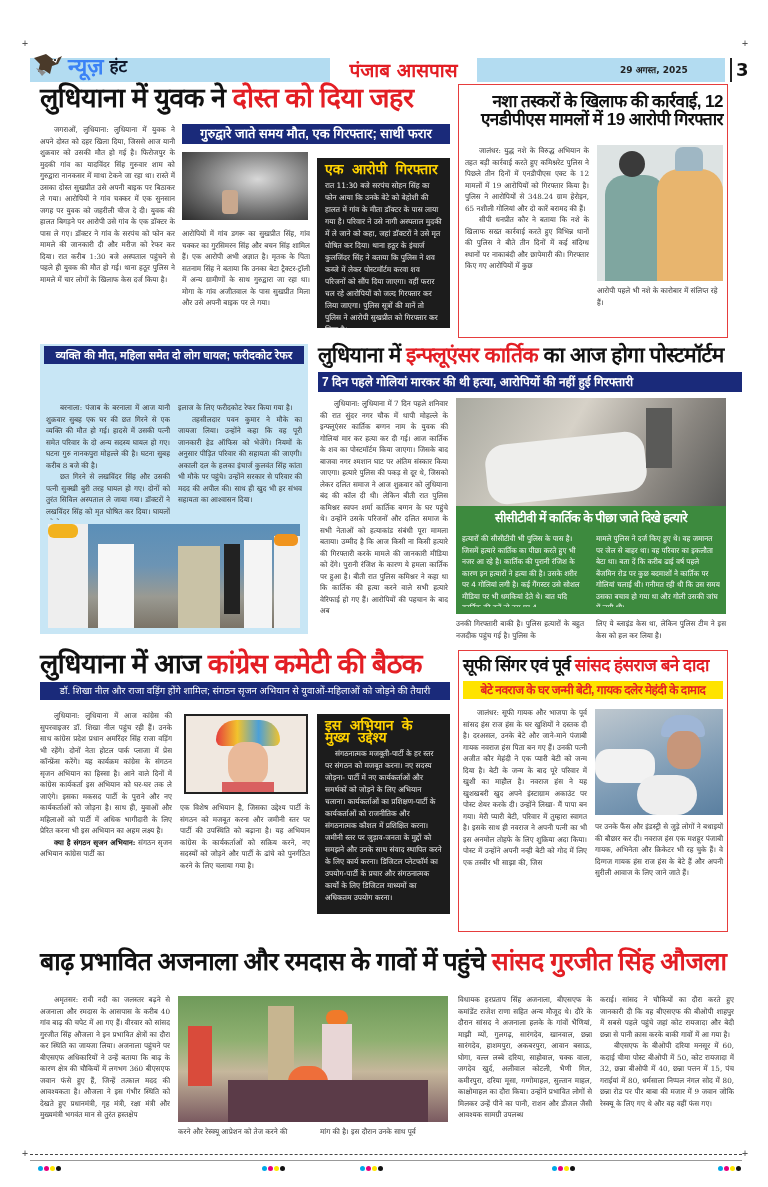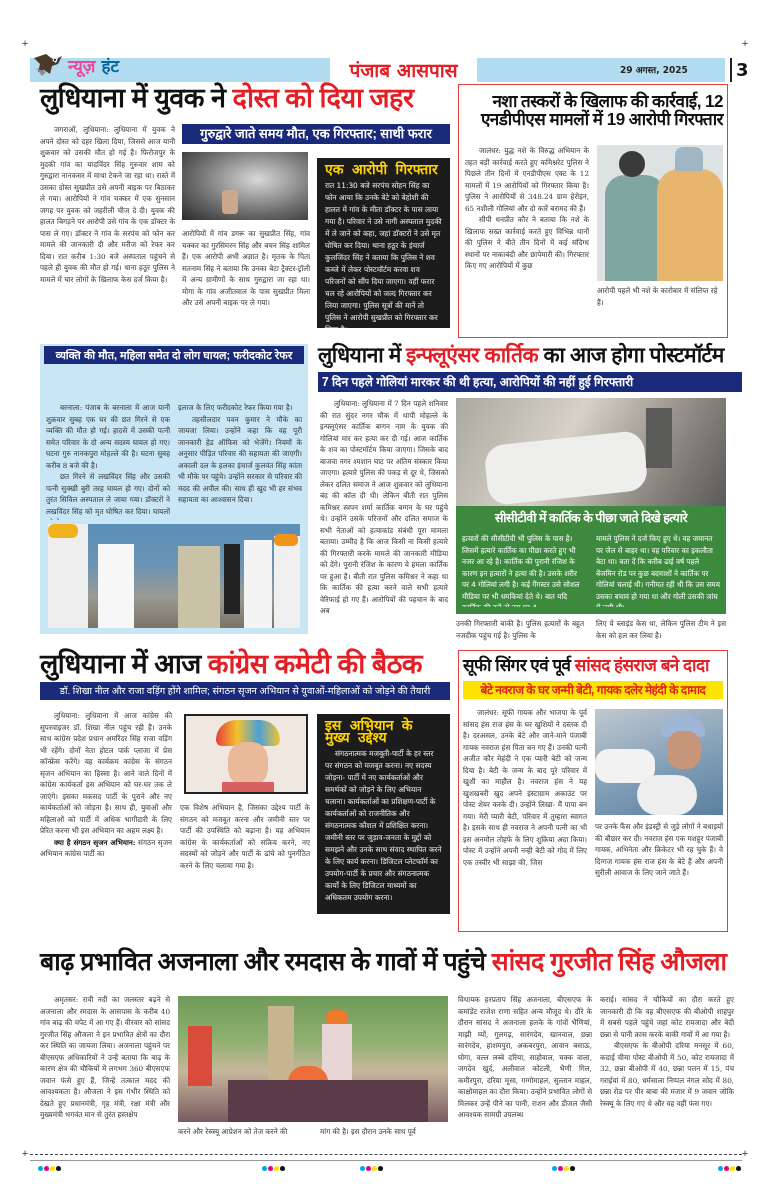--- a/index.html
+++ b/index.html
@@ -5,22 +5,22 @@
   *{box-sizing:border-box;margin:0;padding:0}
   body{width:768px;height:1187px;background:#fff;font-family:"DejaVu Sans",sans-serif;color:#111;position:relative;overflow:hidden}
   .page{position:absolute;left:30px;top:58px;width:712px}
   .crop{position:absolute;font-size:10px;color:#555;font-family:"DejaVu Sans Mono",monospace}
   
   .mast{position:relative;height:24px;display:flex;align-items:center}
   .mast .band1{position:absolute;left:0;top:0;width:300px;height:24px;background:#b3dcf1}
   .mast .band2{position:absolute;left:447px;top:0;width:248px;height:24px;background:#b3dcf1}
   .logo{position:absolute;left:2px;top:-8px;display:flex;align-items:center;gap:2px}
   .logo .bird{width:34px;height:30px}
-  .logo .l1{font-weight:bold;font-size:17px;color:#ec4899}
-  .logo .l2{font-weight:bold;font-size:17px;color:#0369a1;margin-left:4px}
+  .logo .l1{font-weight:bold;font-size:22px;color:#3b82f6}
+  .logo .l2{font-weight:bold;font-size:17px;color:#0f172a;margin-left:4px}
   .section{position:absolute;left:300px;width:147px;text-align:center;top:0;font-weight:bold;font-size:19px;color:#e31e24;line-height:24px}
   .date{position:absolute;left:590px;top:5px;font-size:9px;font-weight:bold;color:#222}
   .pgno{position:absolute;left:700px;top:0;height:24px;border-left:2px solid #222;padding-left:4px;font-weight:bold;font-size:18px;line-height:24px}
   .red{color:#e31e24}
   .hl{font-family:"Liberation Sans",sans-serif;font-weight:bold;letter-spacing:-0.5px;line-height:1.05}
   .body{font-family:"DejaVu Serif",serif;font-size:7.2px;line-height:11.5px;color:#333;text-align:justify}
   .body p{text-indent:14px}
   .body b{color:#111}
   .blk{position:absolute}
   .navy{background:#1a2a7a;color:#fff;font-weight:bold;text-align:center;font-family:"Liberation Sans",sans-serif}

